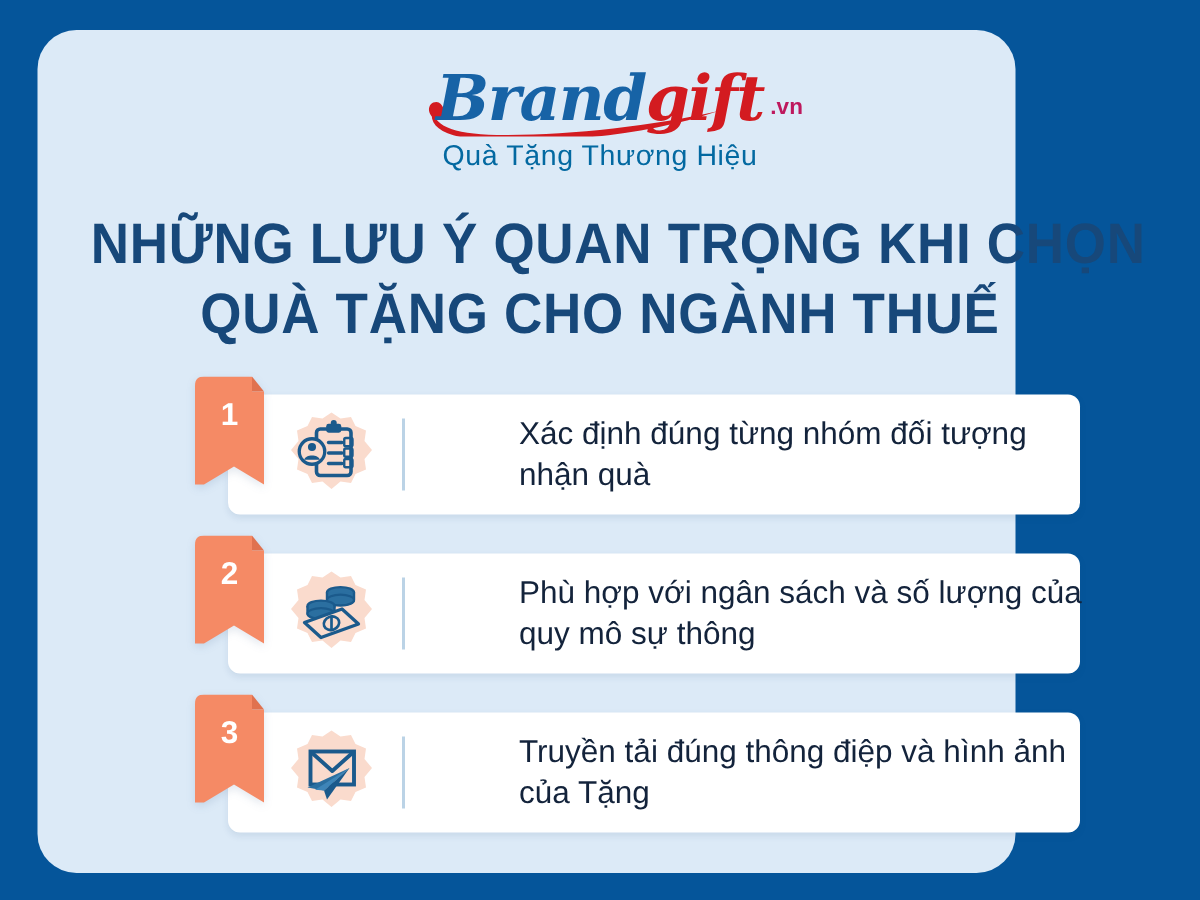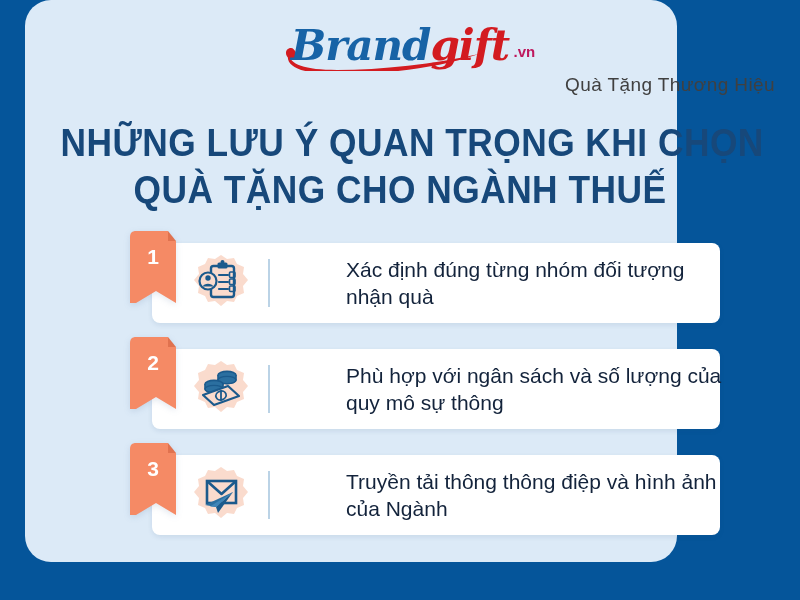--- a/index.html
+++ b/index.html
@@ -9,21 +9,21 @@
     overflow:hidden;
   }
   body {
     background:#05559A;
     position:relative;
   }
 
   
   #panel {
     position:absolute;
-    left:25px; top:0;
+    left:25px; top:20px;
     width:652px; height:562px;
     background:#DCEAF7;
     border-radius:26px;
   }
 
   
   #logo-block {
     position:absolute;
     left:0; top:20px;
     width:750px;
@@ -62,23 +62,22 @@
     font-style:normal;
     font-weight:bold;
     font-size:15px;
     color:#be185d;
     letter-spacing:0;
   }
   #logo-tagline {
     margin-top:2px;
     font-family:"Liberation Sans", sans-serif;
     font-size:19px;
-    color:#404040;
+    color:#0369a1;
     letter-spacing:0.4px;
-    text-align:right;
   }
 
   
   #headline {
     position:absolute;
     left:10px; top:120px;
     width:730px;
     text-align:center;
     color:#17487A;
     font-family:"Liberation Sans Narrow","Liberation Sans", sans-serif;
@@ -252,17 +251,17 @@
       <svg class="icon-badge" viewBox="0 0 58 58">
         <path d="M29 1 L35 5 L42 4 L45 10 L52 13 L51 20 L56 26 L51 32 L52 39 L45 42 L42 48 L35 47 L29 52 L23 47 L16 48 L13 42 L6 39 L7 32 L2 26 L7 20 L6 13 L13 10 L16 4 L23 5 Z" fill="#FADBCD"></path>
         <rect x="15" y="15" width="29" height="22" fill="none" stroke="#1B5A8C" stroke-width="2.6"></rect>
         <path d="M15 15 L29.5 28 L44 15" fill="none" stroke="#1B5A8C" stroke-width="2.6" stroke-linejoin="round"></path>
         <path d="M41 26 L13 39 L24 41 Z" fill="#2B6FA0"></path>
         <path d="M41 26 L24 41 L26 47 Z" fill="#1B5A8C"></path>
         <path d="M41 26 L18 40.5 L24 41 Z" fill="#3E85B8"></path>
       </svg>
 
       <div class="divider"></div>
-      <div class="card-text">Truyền tải thông thông điệp và hình ảnh của Ngành</div>
+      <div class="card-text">Truyền tải đúng thông điệp và hình ảnh của Tặng</div>
     </div>
 
   </div>
 </div>
 
 </body></html>

